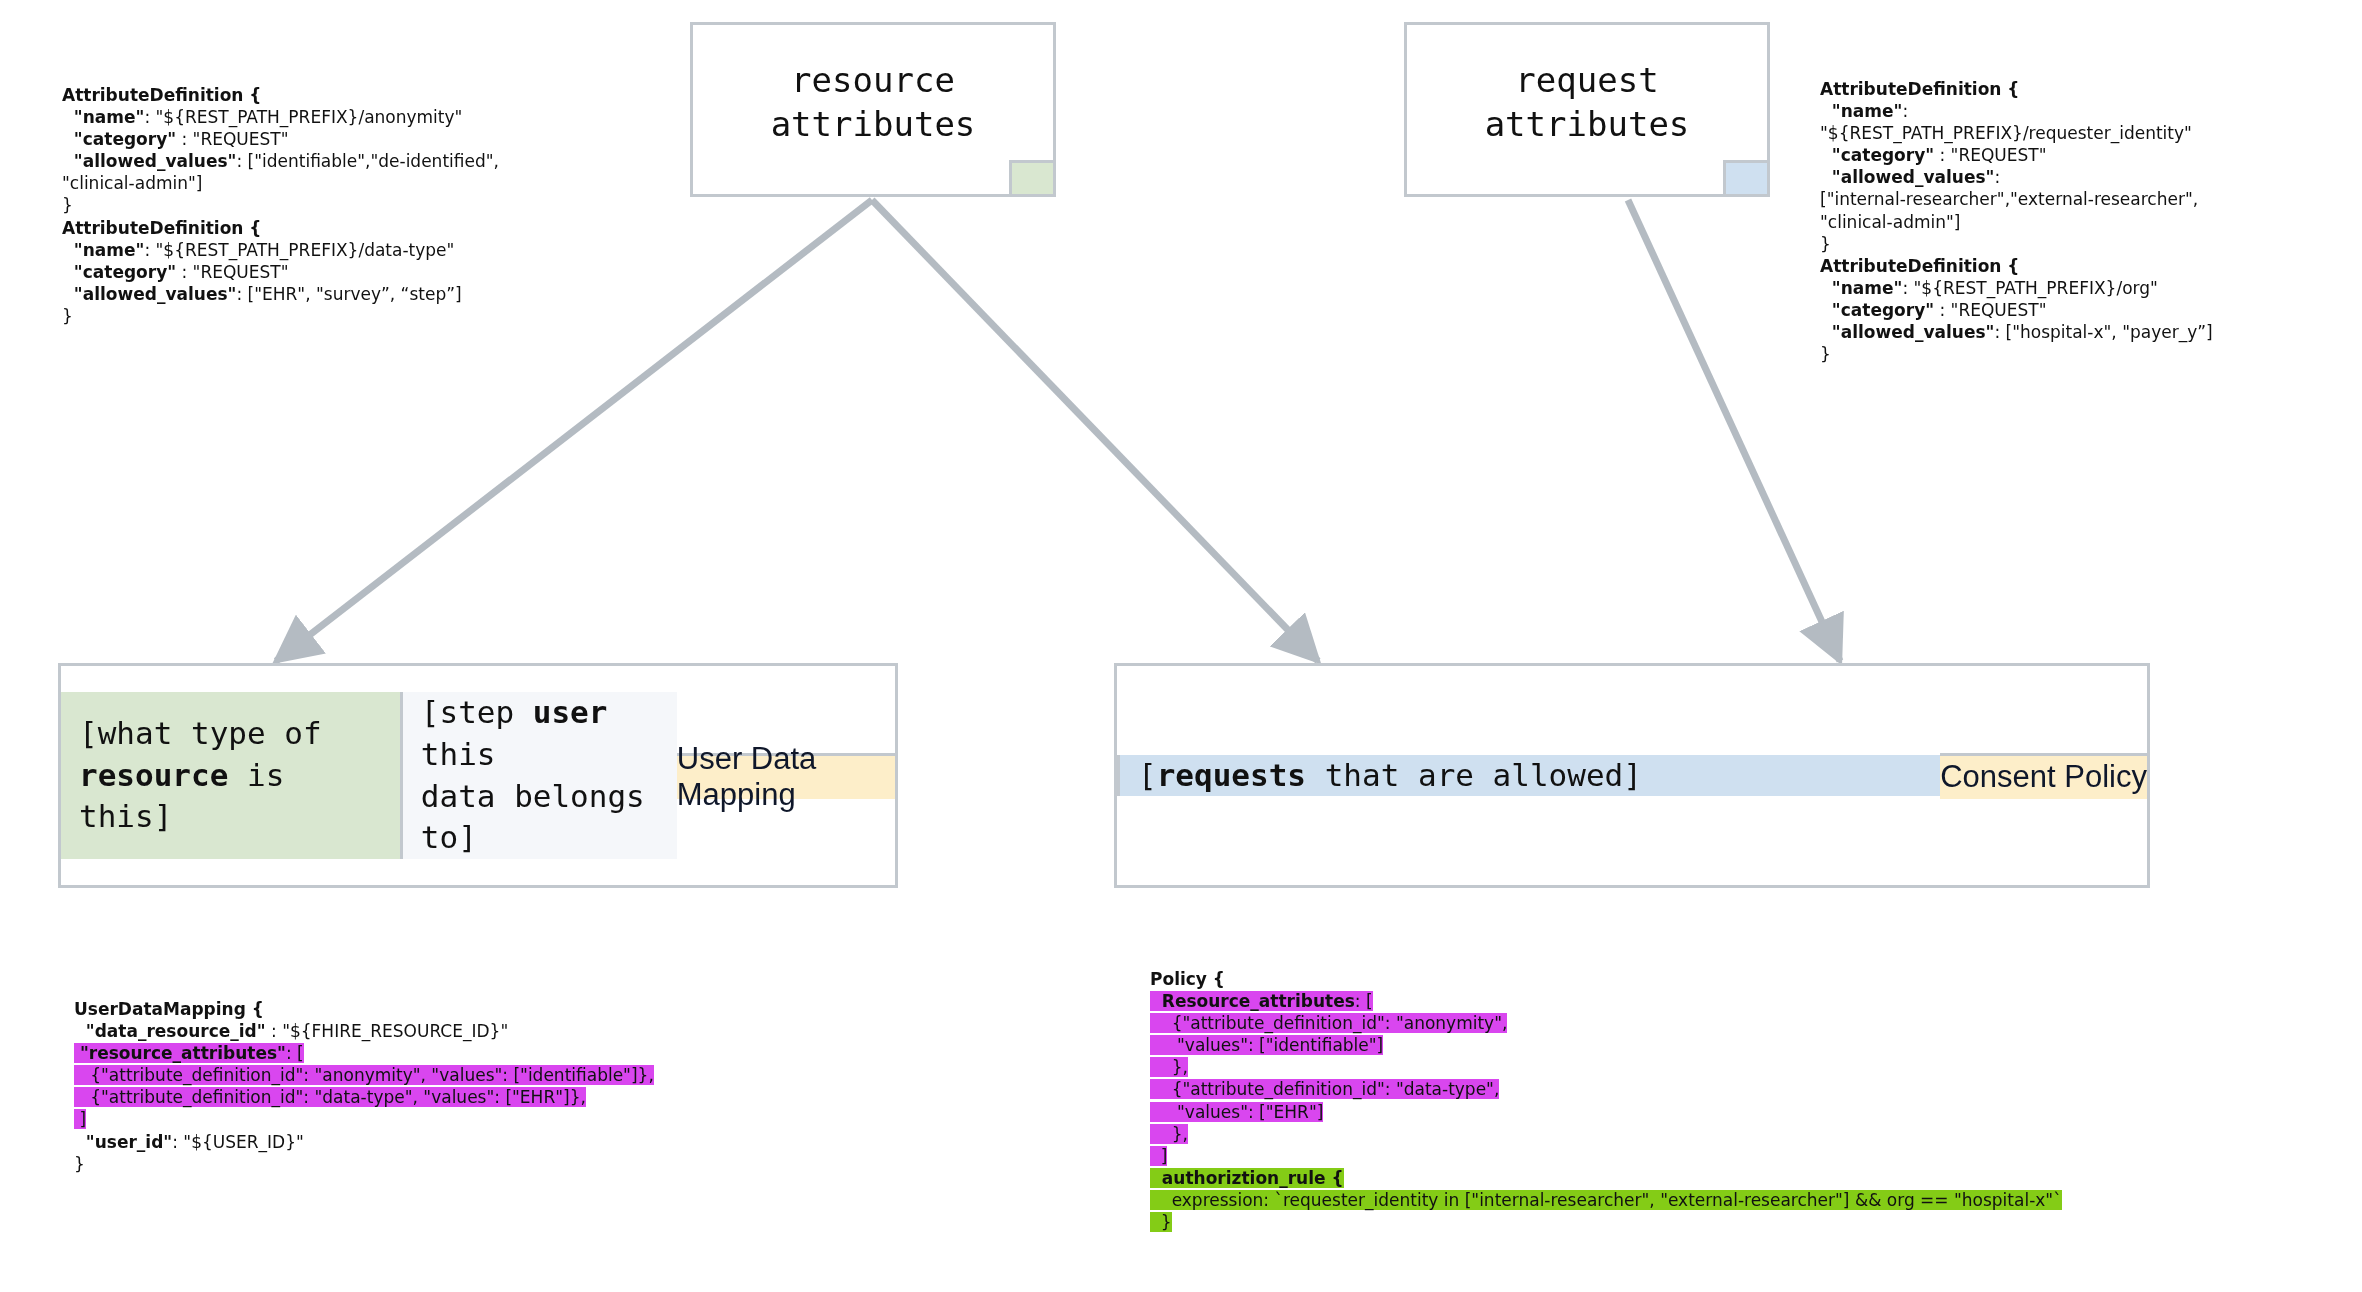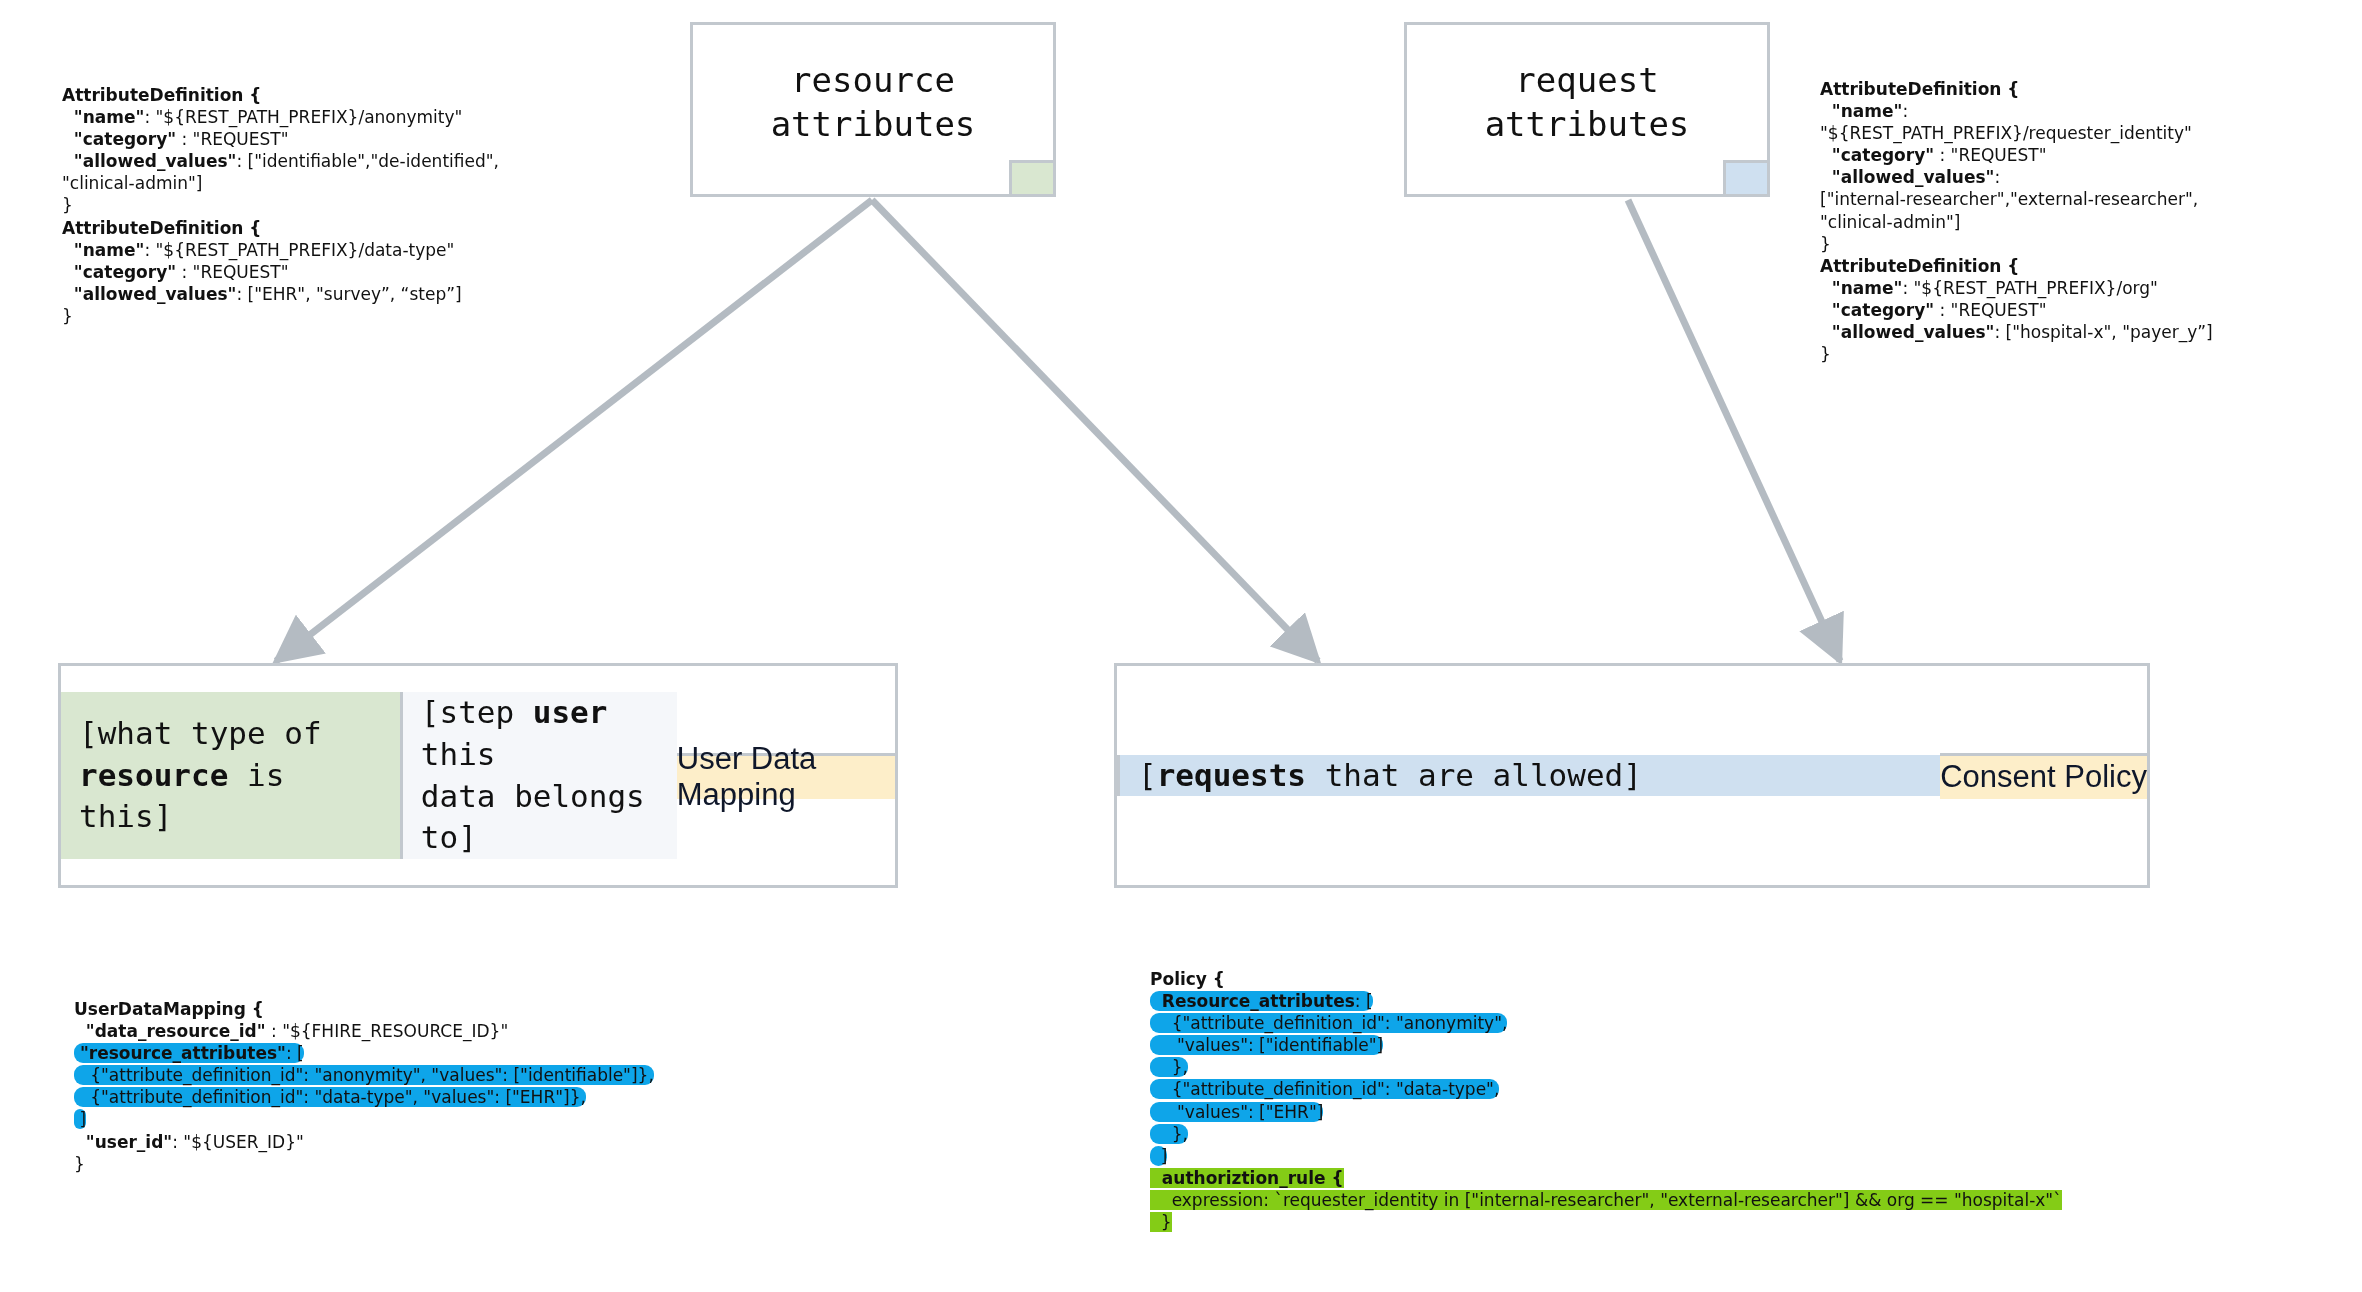--- a/index.html
+++ b/index.html
@@ -55,21 +55,21 @@
   
   .code-block {
     position: absolute;
     font-family: "DejaVu Sans", sans-serif;
     font-size: 17px;
     line-height: 1.30;
     color: #111111;
     white-space: pre-wrap;
   }
   .code-block b { font-weight: 700; }
-  .hl-green { background: #0ea5e9; border-radius: 9px; }
+  .hl-green { background: #d946ef; }
   .hl-blue  { background: #84cc16; }
 
   
   .entity {
     position: absolute;
     box-sizing: border-box;
     border: 3px solid #c2c8ce;
     display: flex;
     flex-direction: row;
     align-items: center;

